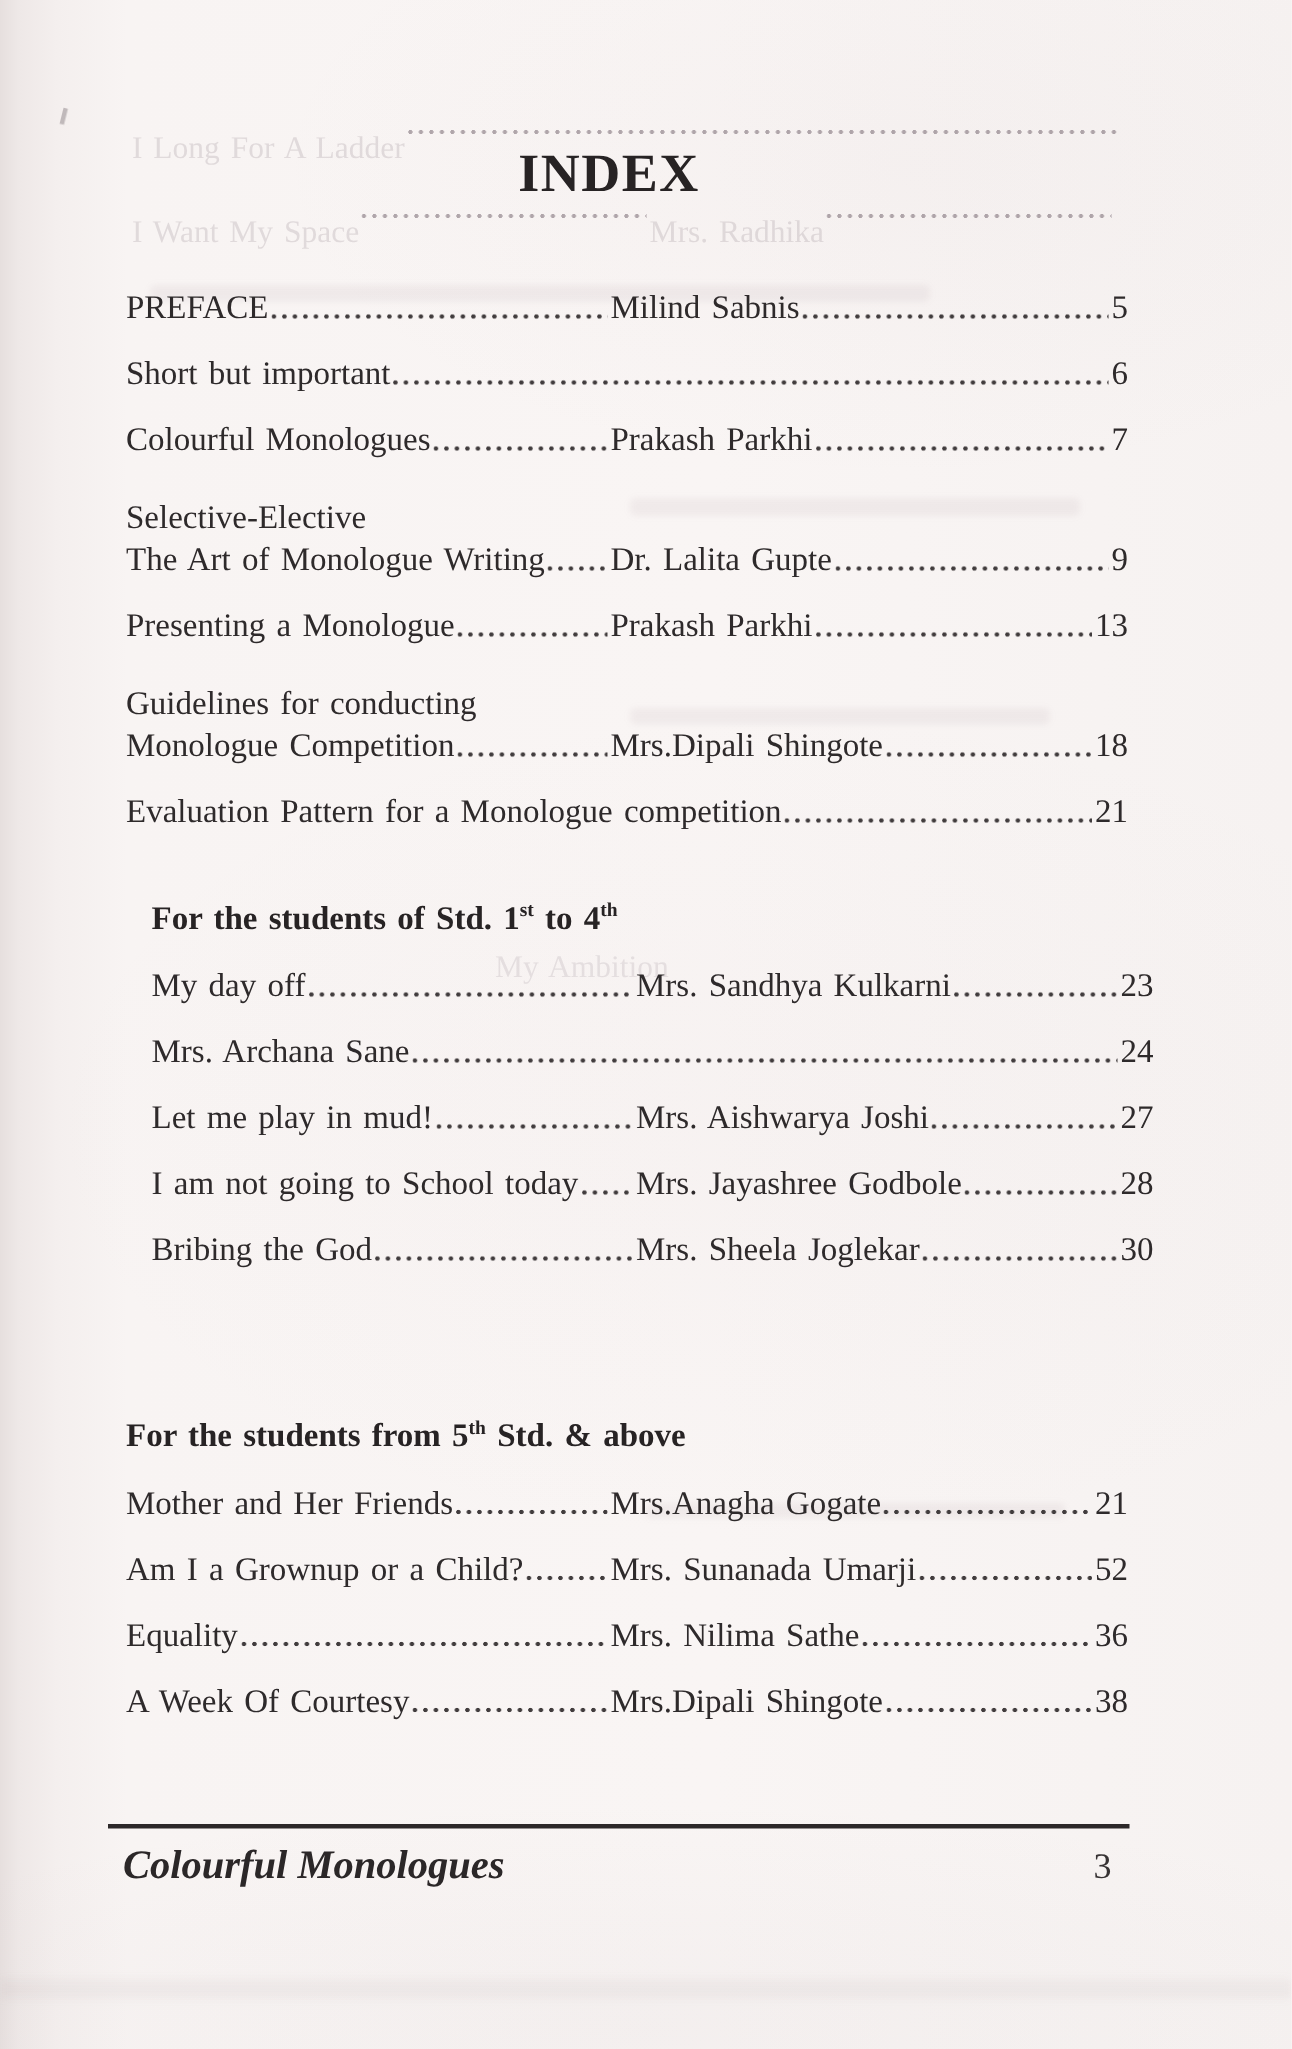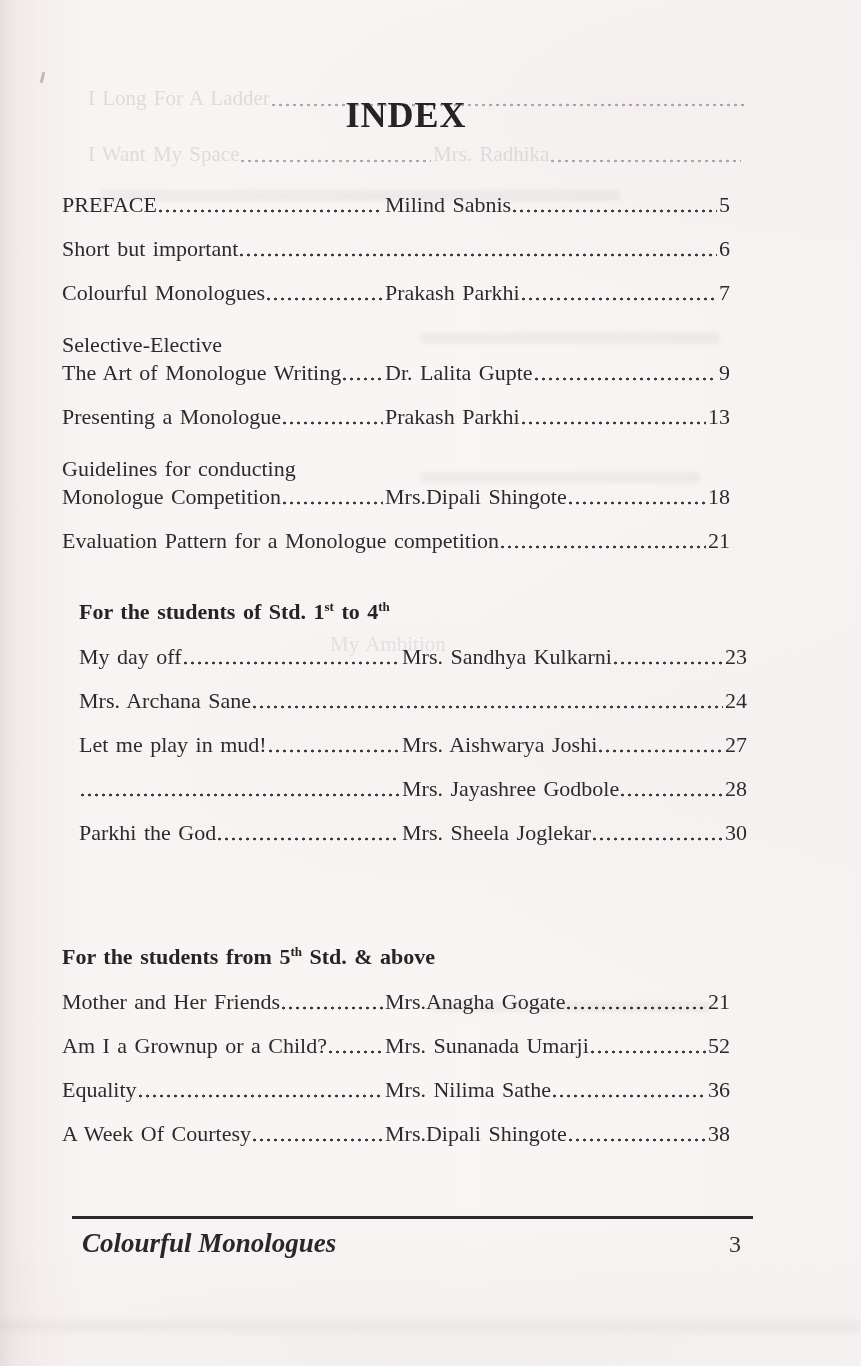--- a/index.html
+++ b/index.html
@@ -18,21 +18,21 @@
       radial-gradient(ellipse 700px 400px at 60% 55%, rgba(200,180,185,0.05), rgba(0,0,0,0) 70%),
       radial-gradient(ellipse 800px 200px at 50% 99%, rgba(170,155,160,0.07), rgba(0,0,0,0) 75%);
   }
 
   .page-title {
     position: absolute; top: 94px; left: 72px; width: 668px;
     text-align: center; font-size: 36px; font-weight: bold;
     letter-spacing: 1px; color: #272324; margin: 0;
   }
 
-  .toc-group { position: absolute; left: 62px; width: 668px; }
+  .toc-group { position: absolute; left: 84px; width: 668px; }
   .g-front { top: 193px; }
   .g-s1 { top: 600px; margin-left: 17px; }
   .g-s2 { top: 945px; }
 
   .sec-heading {
     font-size: 22px; font-weight: bold; line-height: 24px;
     margin: 0 0 21px 0; color: #272324; word-spacing: 2px;
   }
   .sec-heading sup { font-size: 13px; vertical-align: super; line-height: 0; }
 
@@ -62,21 +62,21 @@
     display: flex; justify-content: space-between; align-items: baseline;
   }
   .footer-title {
     font-size: 27px; font-weight: bold; font-style: italic;
     color: #2b2728; padding-left: 10px;
   }
   .footer-page { font-size: 24px; color: #373334; padding-right: 12px; }
 
   
   .ghost {
-    position: absolute; display: flex; align-items: flex-end;
+    position: absolute; display: flex; 
     color: rgba(104, 88, 98, 0.17); font-size: 21px;
     filter: blur(0.5px); word-spacing: 2px; pointer-events: none;
   }
   .ghost .leader {
     background-image: radial-gradient(circle at 1.6px 2px, rgba(104,88,98,0.5) 1.2px, rgba(0,0,0,0) 1.6px);
     margin-bottom: 4px;
   }
   .ghost-1 { top: 86px;  left: 88px;  width: 660px; }
   .ghost-2 { top: 142px; left: 88px;  width: 655px; }
   .ghost-3 { top: 632px; left: 330px; width: 300px; color: rgba(104,88,98,0.13); }
@@ -221,31 +221,32 @@
             <span class="leader"></span>
           </span>
           <span class="author-text">Mrs. Aishwarya Joshi</span>
           <span class="leader"></span>
           <span class="pg">27</span>
         </div>
       </div>
       <div class="entry">
         <div class="row">
           <span class="tcell">
+            <span class="title-text">I am not going to School today</span>
             <span class="leader"></span>
           </span>
           <span class="author-text">Mrs. Jayashree Godbole</span>
           <span class="leader"></span>
           <span class="pg">28</span>
         </div>
       </div>
       <div class="entry">
         <div class="row">
           <span class="tcell">
-            <span class="title-text">Parkhi the God</span>
+            <span class="title-text">Bribing the God</span>
             <span class="leader"></span>
           </span>
           <span class="author-text">Mrs. Sheela Joglekar</span>
           <span class="leader"></span>
           <span class="pg">30</span>
         </div>
       </div>
     </div>
   <div class="toc-group g-s2">
       <div class="sec-heading"><span>For the students from 5</span><sup>th</sup><span> Std. &amp; above</span></div>

